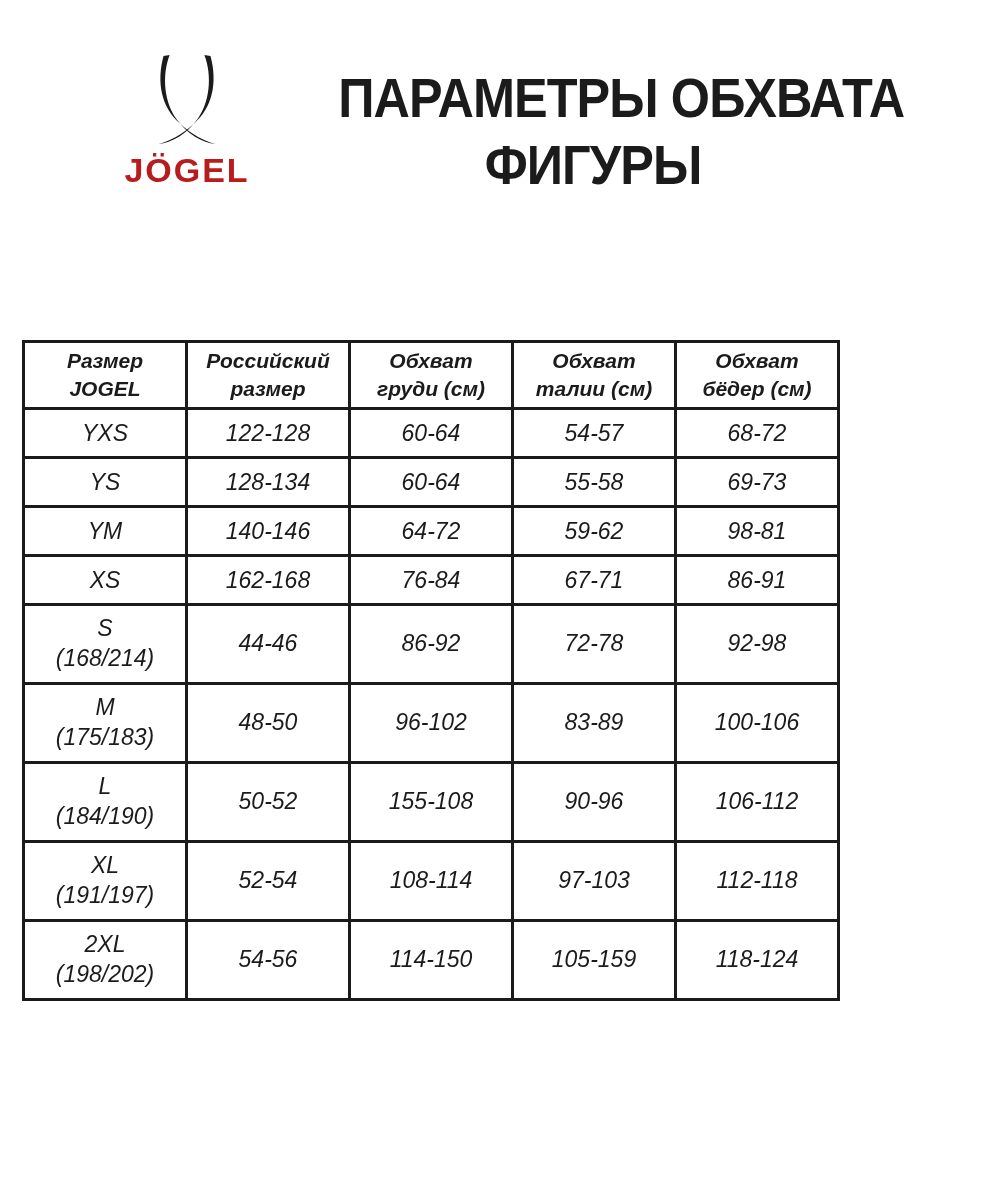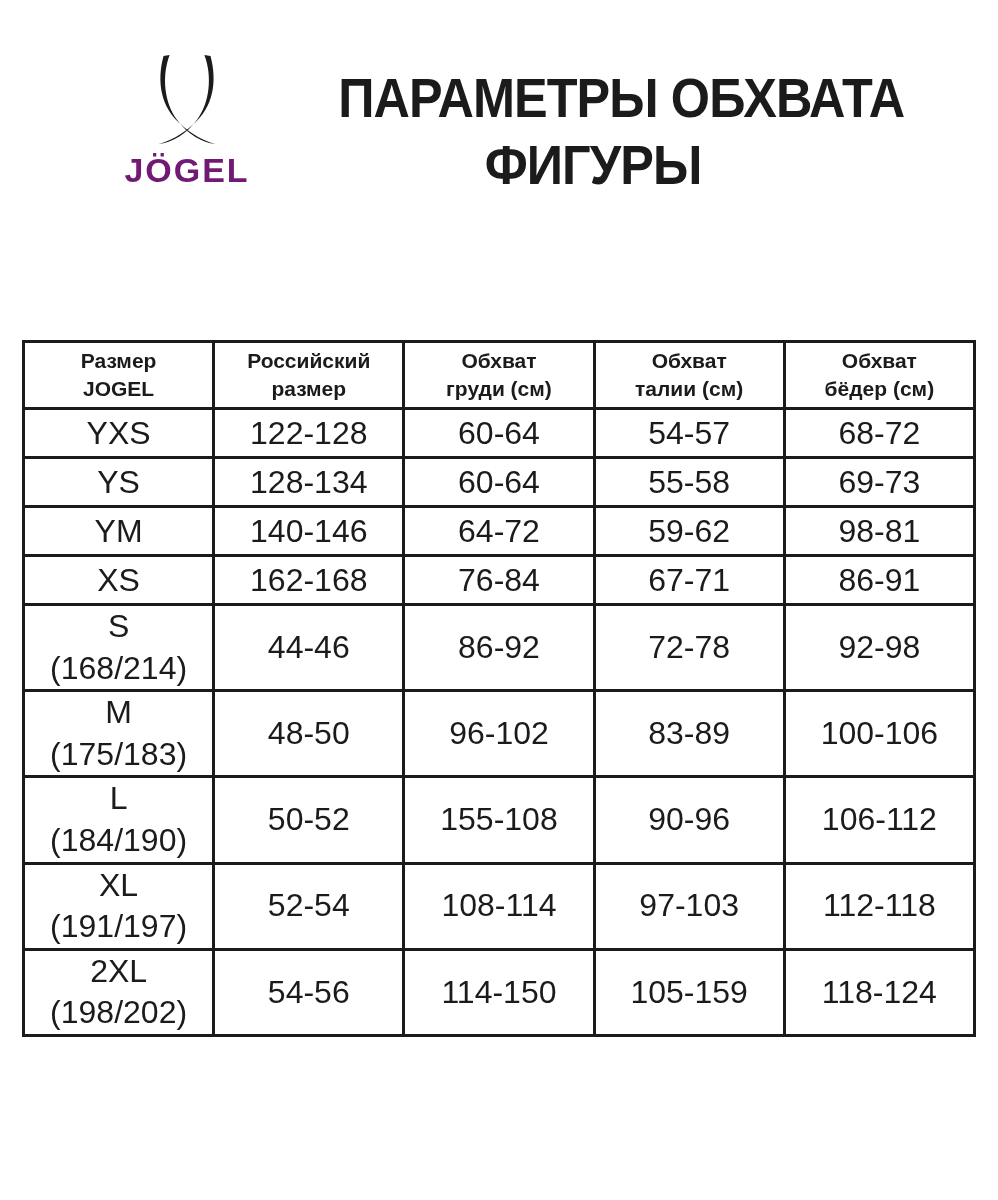--- a/index.html
+++ b/index.html
@@ -31,59 +31,60 @@
     margin: 0 auto;
     width: 62px;
     height: 94px;
   }
   .logo-text {
     margin-top: 5px;
     font-size: 34px;
     font-weight: bold;
     letter-spacing: 2px;
     line-height: 1;
-    color: #701a75;
+    color: #b91c1c;
   }
   .title {
     position: absolute;
     left: 310px;
     top: 64px;
     width: 566px;
     text-align: center;
     font-size: 56px;
     font-weight: bold;
     line-height: 1.2;
     letter-spacing: -1px;
     transform: scaleX(0.9);
     transform-origin: 50% 0;
     color: #1b1b1b;
   }
   .title .line { white-space: nowrap; }
   table.size-table {
     border-collapse: collapse;
     table-layout: fixed;
     margin-left: 22px;
-    width: 954px;
+    width: 818px;
+    font-style: italic;
   }
   .size-table th,
   .size-table td {
     border: 3px solid #1b1b1b;
     text-align: center;
     vertical-align: middle;
     padding: 0;
     background: #ffffff;
   }
   .size-table thead th {
     height: 64px;
     font-size: 21px;
     font-weight: bold;
     line-height: 1.35;
   }
   .size-table td {
-    font-size: 32px;
+    font-size: 23px;
     font-weight: normal;
   }
   .row-single td { height: 46px; }
   .row-double td { height: 76px; line-height: 1.3; }
   .cell-line { display: block; }
 </style>
 </head>
 <body>
 
 <div class="header">

